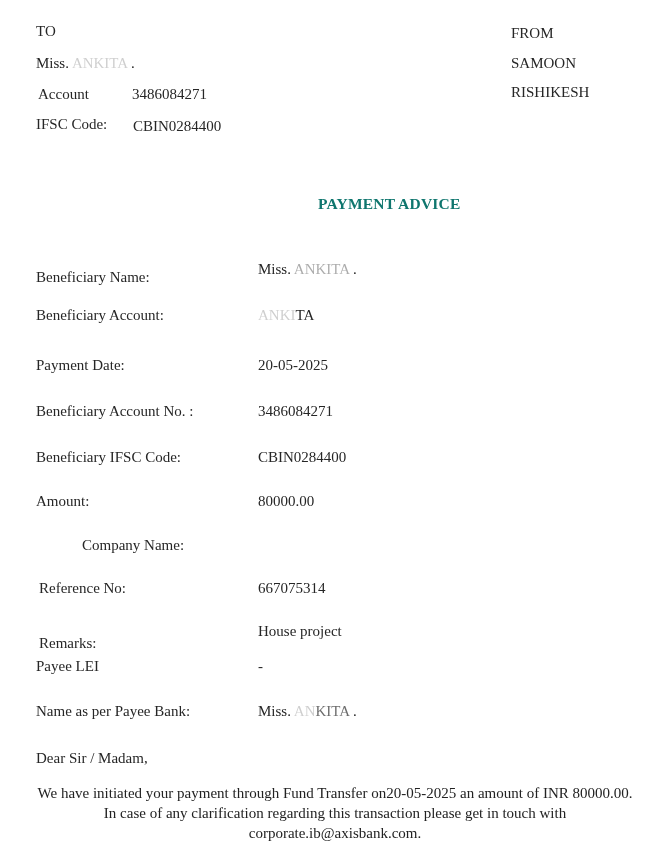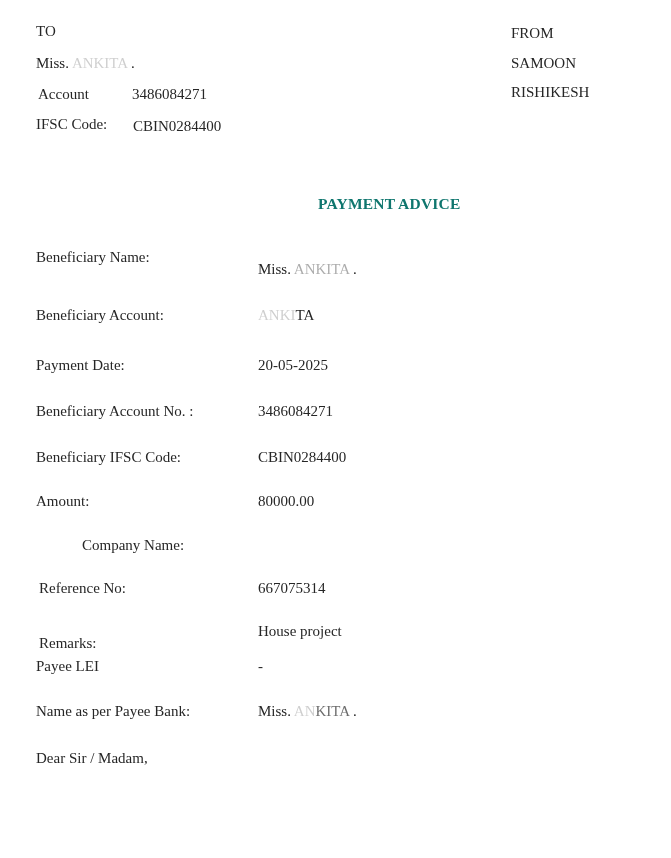--- a/index.html
+++ b/index.html
@@ -70,21 +70,21 @@
 
   <div class="abs" style="left:36px; top:115px;">IFSC Code:</div>
   <div class="abs" style="left:133px; top:117px;">CBIN0284400</div>
 
   <div class="abs" style="left:511px; top:24px;">FROM</div>
   <div class="abs" style="left:511px; top:54px;">SAMOON</div>
   <div class="abs" style="left:511px; top:83px;">RISHIKESH</div>
 
   <div class="abs title" style="left:318px; top:195px;">PAYMENT ADVICE</div>
 
-  <div class="abs" style="left:36px; top:248px;">Beneficiary Name:</div>
+  <div class="abs" style="left:36px; top:268px;">Beneficiary Name:</div>
   <div class="abs" style="left:258px; top:260px;">
     <span>Miss. </span><span class="erased">ANKITA</span><span> .</span>
   </div>
 
   <div class="abs" style="left:36px; top:306px;">Beneficiary Account:</div>
   <div class="abs" style="left:258px; top:306px;">
     <span class="erased-hard">ANKI</span><span>TA</span>
   </div>
 
   <div class="abs" style="left:36px; top:356px;">Payment Date:</div>
@@ -111,14 +111,15 @@
   <div class="abs" style="left:36px; top:657px;">Payee LEI</div>
   <div class="abs" style="left:258px; top:657px;">-</div>
 
   <div class="abs" style="left:36px; top:702px;">Name as per Payee Bank:</div>
   <div class="abs" style="left:258px; top:702px;">
     <span>Miss. </span><span class="erased-hard">AN</span><span class="erased-mid">KITA</span><span> .</span>
   </div>
 
   <div class="abs" style="left:36px; top:749px;">Dear Sir / Madam,</div>
 
+  <div class="paragraph">We have initiated your payment through Fund Transfer on20-05-2025 an amount of INR 80000.00. In case of any clarification regarding this transaction please get in touch with corporate.ib@axisbank.com.</div>
 
 </div>
 
 </body></html>

